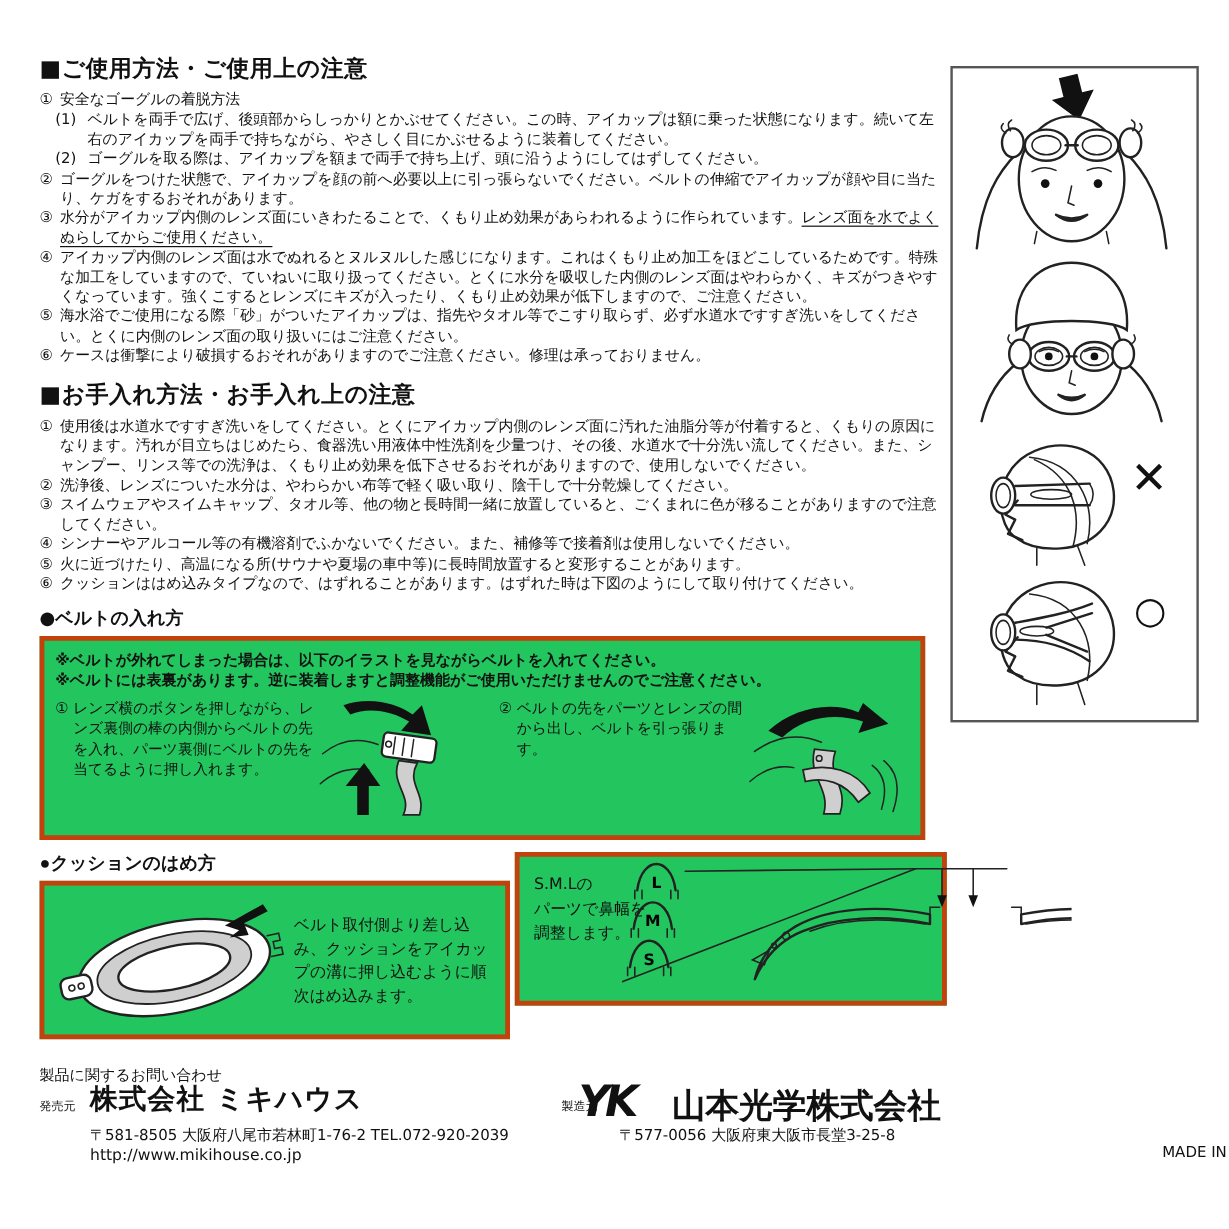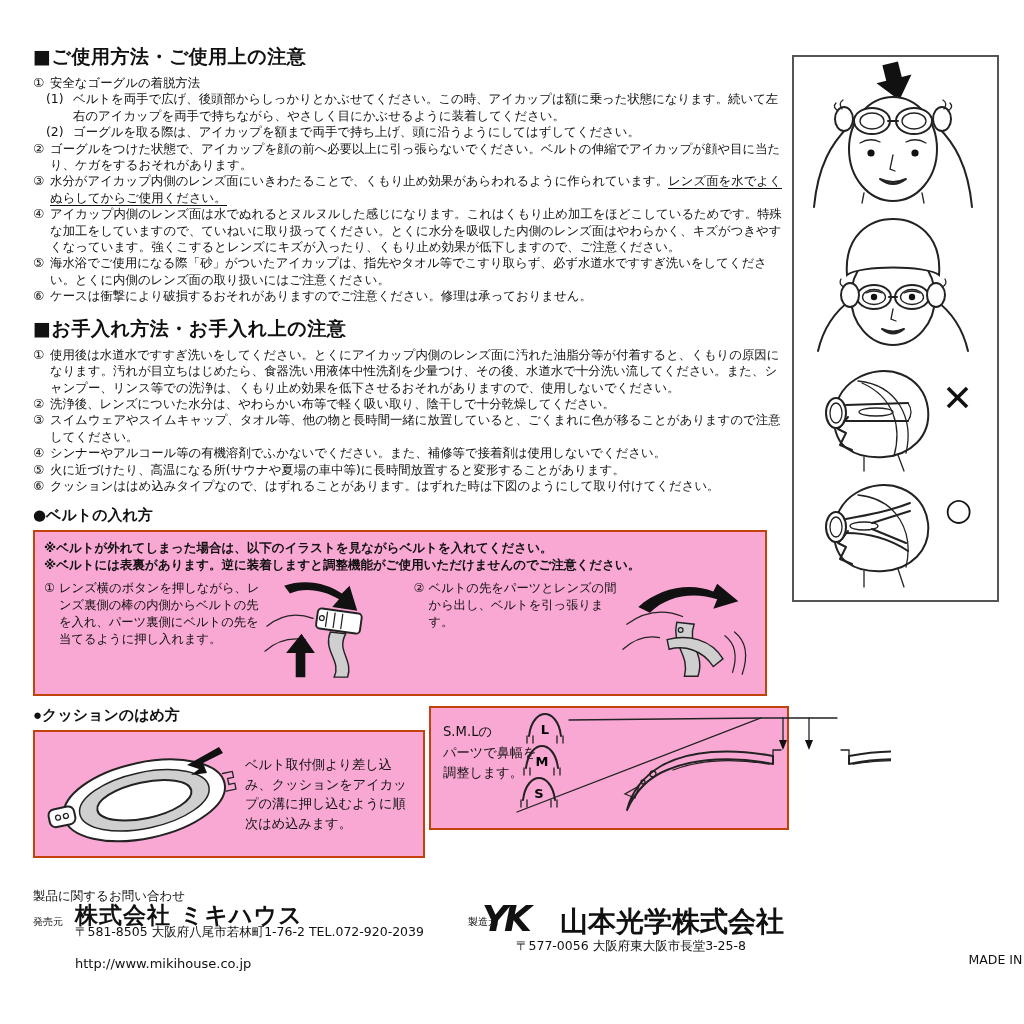--- a/index.html
+++ b/index.html
@@ -9,21 +9,21 @@
   .main{position:absolute;left:33px;top:44px;width:756px;}
   .sec-title{font-size:19px;font-weight:bold;margin:0 0 5px 0;letter-spacing:0.5px;}
   .item{display:flex;font-size:12.4px;line-height:16.4px;}
   .item .num{width:17px;flex:none;}
   .item .txt{flex:1;}
   .sub{display:flex;padding-left:13px;font-size:12.4px;line-height:16.4px;}
   .sub .num{width:27px;flex:none;}
   .sub .txt{flex:1;}
   .uline{border-bottom:1.5px solid #111;}
   .bullet-title{font-size:15px;font-weight:bold;margin:12px 0 5px 0;}
-  .box{border:2px solid #c2410c;background:#f9a8d4;}
+  .box{border:4px solid #c2410c;background:#22c55e;}
   .belt-box{width:712px;padding:7px 9px;height:148px;position:relative;}
   .belt-note{font-size:12.5px;font-weight:bold;line-height:17px;}
   .belt-steps{display:flex;margin-top:7px;}
   .belt-step{display:flex;font-size:12.3px;line-height:17px;}
   .belt-step .num{width:15px;flex:none;}
   .bs1{width:228px;}
   .bs2{width:216px;margin-left:6px;}
   .two-col{display:flex;margin-top:10px;}
   .col-cushion{width:392px;font-family:Liberation Serif, serif;}
   .col-nose{width:466px;margin-left:4px;}
@@ -35,21 +35,21 @@
   .panel svg{position:absolute;left:0;}
   .mark{position:absolute;font-weight:900;color:#111;}
   .mark-x{left:148px;top:320px;font-size:37px;}
   .mark-o{left:151px;top:434px;font-size:31px;}
   .footer{position:absolute;left:33px;top:888px;width:985px;height:130px;font-size:12.5px;}
   .footer .abs{position:absolute;white-space:nowrap;}
   .f-inquiry{left:0;top:0;}
   .f-label{font-size:10px;}
   .f-seller-label{left:0;top:27px;}
   .f-seller-name{left:42px;top:12px;font-size:23px;font-weight:bold;letter-spacing:1px;}
-  .f-seller-addr{left:42px;top:36px;}
+  .f-seller-addr{left:42px;top:50px;}
   .f-seller-url{left:42px;top:68px;font-size:13px;}
   .f-maker-label{left:435px;top:27px;}
   .f-maker-logo{left:449px;top:10px;font-size:36px;font-weight:900;font-style:italic;letter-spacing:-4px;}
   .f-maker-name{left:527px;top:15px;font-size:28px;font-weight:bold;}
   .f-maker-addr{left:483px;top:50px;}
   .f-edition{left:880px;top:46px;width:150px;text-align:right;line-height:17px;}
   svg .ln{fill:none;stroke:#222;stroke-width:2;stroke-linecap:round;stroke-linejoin:round;}
   svg .thin{fill:none;stroke:#222;stroke-width:1.3;stroke-linecap:round;}
   svg .blk{fill:#111;stroke:none;}
   svg .gry{fill:#cfcfcf;stroke:#222;stroke-width:1.5;}

